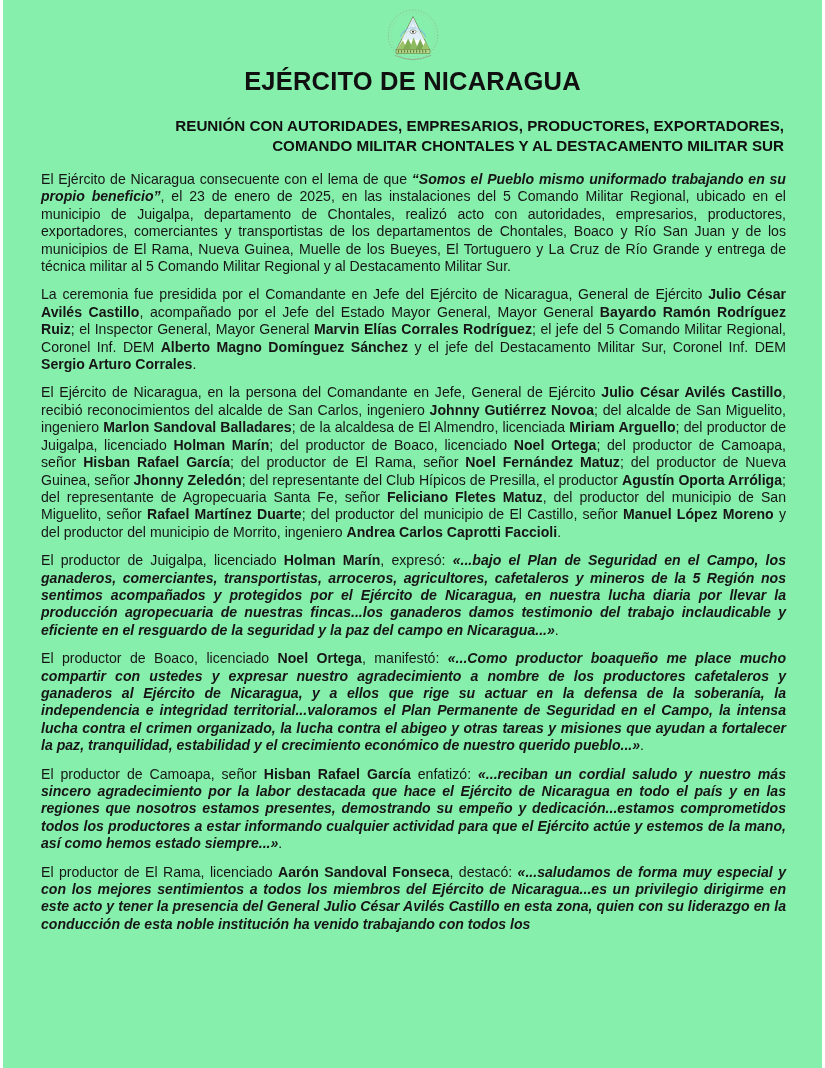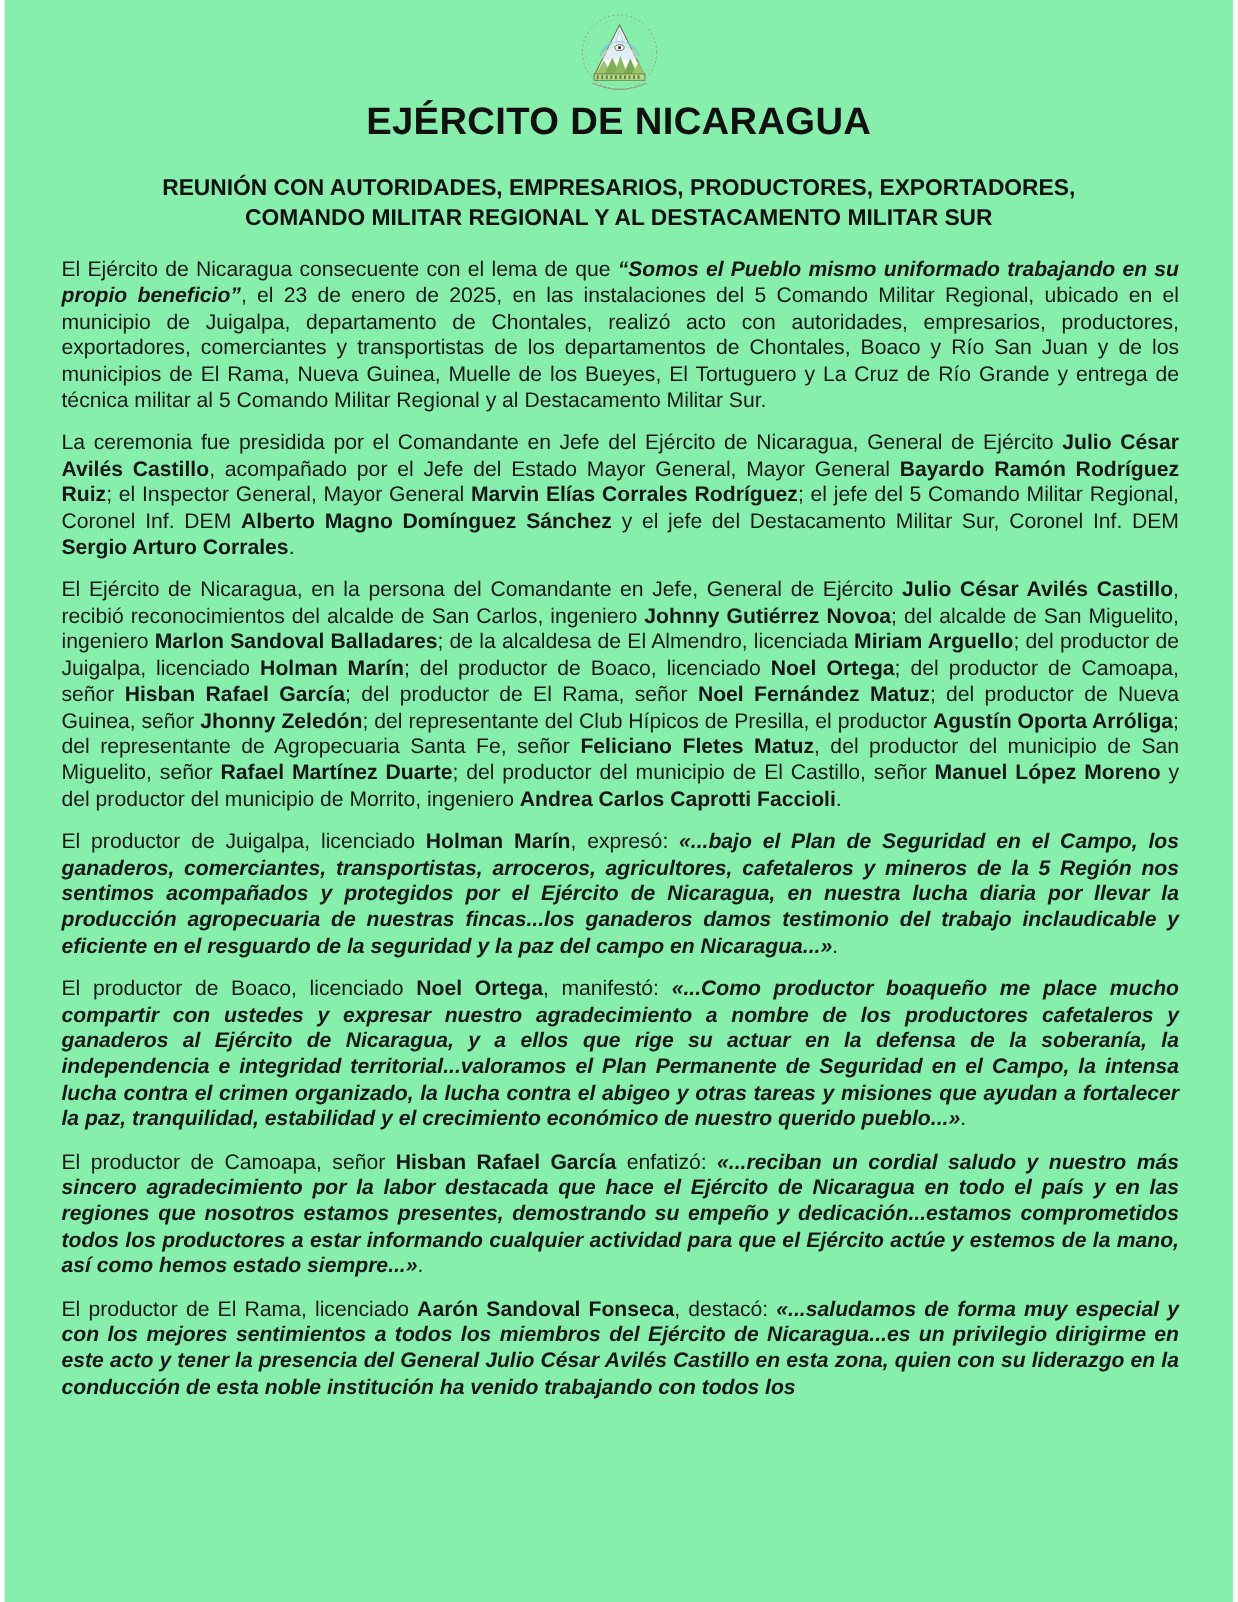--- a/index.html
+++ b/index.html
@@ -54,21 +54,21 @@
     font-size: 21.5px;
     text-decoration: underline;
     text-underline-offset: 3px;
     color: #101010;
     letter-spacing: 0.2px;
   }
 
   
   .subject {
     margin: 20px 38px 0 38px;
-    text-align: center;
+    text-align: right;
     font-weight: bold;
     font-size: 15.2px;
     line-height: 19.5px;
     color: #101010;
   }
   .subject .sline { display: block; white-space: nowrap; }
 
   
   .body-area {
     margin: 16px 36px 16px 38px;
@@ -131,21 +131,21 @@
 
       <path d="M20 80 Q50 94 80 80" fill="none" stroke="#9a9a86" stroke-width="1.2"></path>
     </svg>
   </div>
 
   <h1 class="org-title">EJÉRCITO DE NICARAGUA</h1>
 
 
   <div class="subject">
     <span class="sline">REUNIÓN CON AUTORIDADES, EMPRESARIOS, PRODUCTORES, EXPORTADORES,</span>
-    <span class="sline">COMANDO MILITAR REGIONAL Y AL DESTACAMENTO MILITAR SUR</span>
+    <span class="sline">COMANDO MILITAR CHONTALES Y AL DESTACAMENTO MILITAR SUR</span>
   </div>
 
   <div class="body-area">
 
     <p class="para">
       <span>El Ejército de Nicaragua consecuente con el lema de que </span><span class="bi">“Somos el Pueblo mismo uniformado trabajando en su propio beneficio”</span><span>, el 23 de enero de 2025, en las instalaciones del 5 Comando Militar Regional, ubicado en el municipio de Juigalpa, departamento de Chontales, realizó acto con autoridades, empresarios, productores, exportadores, comerciantes y transportistas de los departamentos de Chontales, Boaco y Río San Juan y de los municipios de El Rama, Nueva Guinea, Muelle de los Bueyes, El Tortuguero y La Cruz de Río Grande y entrega de técnica militar al 5 Comando Militar Regional y al Destacamento Militar Sur.</span>
     </p>
 
     <p class="para">
       <span>La ceremonia fue presidida por el Comandante en Jefe del Ejército de Nicaragua, General de Ejército </span><span class="b">Julio César Avilés Castillo</span><span>, acompañado por el Jefe del Estado Mayor General, Mayor General </span><span class="b">Bayardo Ramón Rodríguez Ruiz</span><span>; el Inspector General, Mayor General </span><span class="b">Marvin Elías Corrales Rodríguez</span><span>; el jefe del 5 Comando Militar Regional, Coronel Inf. DEM </span><span class="b">Alberto Magno Domínguez Sánchez</span><span> y el jefe del Destacamento Militar Sur, Coronel Inf. DEM </span><span class="b">Sergio Arturo Corrales</span><span>.</span>

